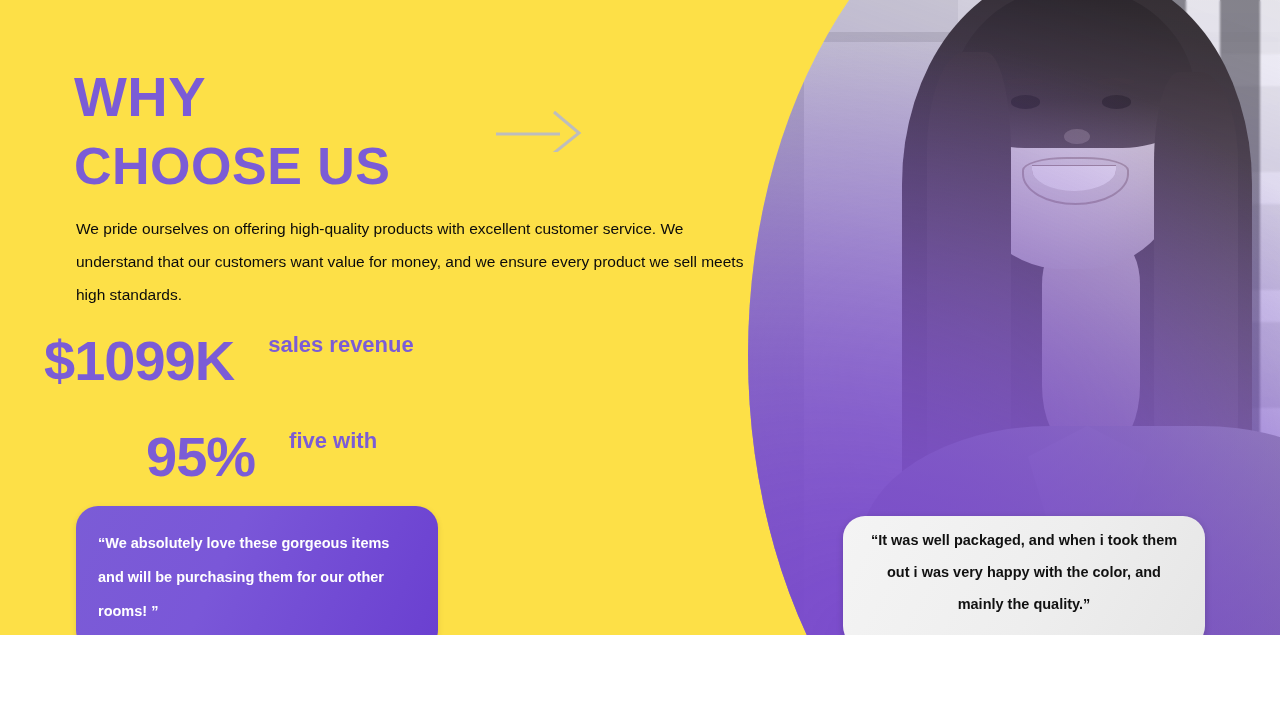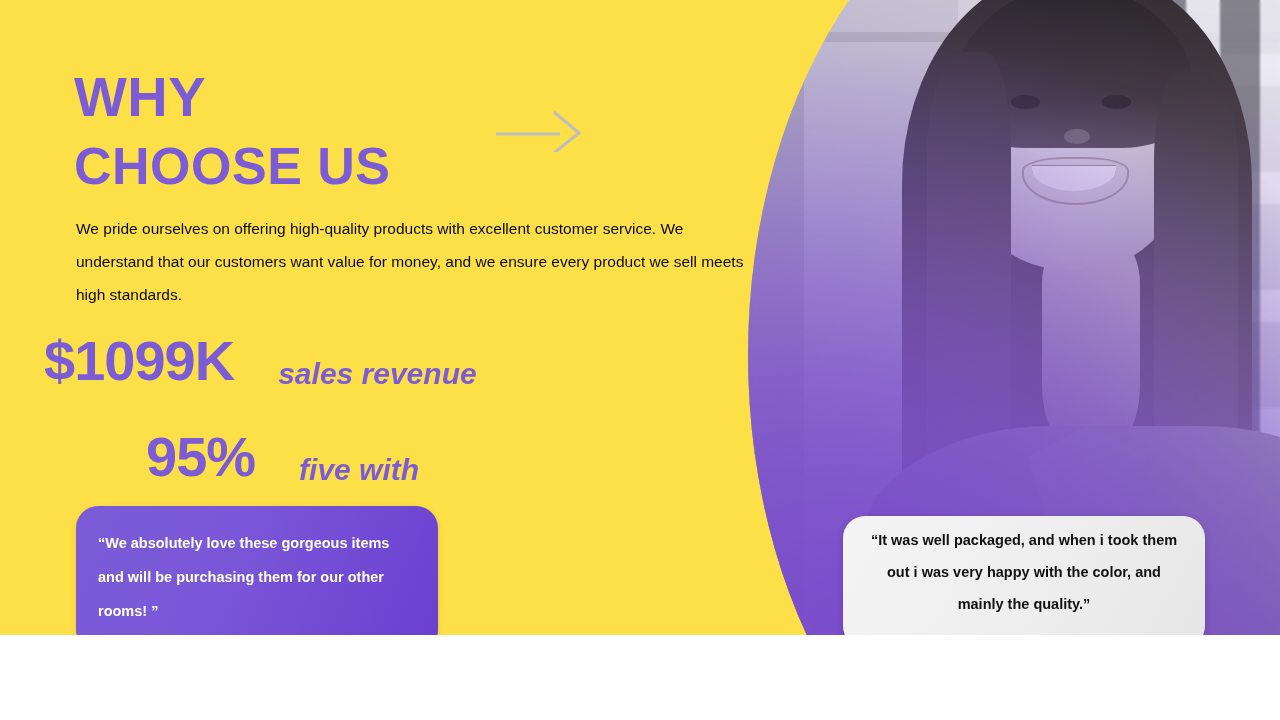--- a/index.html
+++ b/index.html
@@ -257,37 +257,36 @@
     font-size: 15.5px;
     font-weight: 400;
     color: #0b0b0b;
     line-height: 33px;
   }
 
   
   .stat-row {
     position: absolute;
     display: flex;
-    align-items: flex-end;
+    align-items: flex-start;
   }
   .stat-row.one { left: 44px; top: 332px; }
   .stat-row.two { left: 146px; top: 428px; }
   .stat-value {
     font-size: 56px;
     font-weight: 700;
     color: #7b5cd6;
     letter-spacing: -1px;
     line-height: 1.05;
   }
   .stat-label {
-    font-size: 30px;
+    font-size: 22px;
     font-weight: 700;
     color: #7b5cd6;
-    margin-left: 44px;
-    font-style: italic;
+    margin-left: 34px;
   }
 
   
   .card {
     position: absolute;
     border-radius: 22px;
     box-sizing: border-box;
     padding: 20px 22px 16px 22px;
     font-size: 14.5px;
     font-weight: 700;

